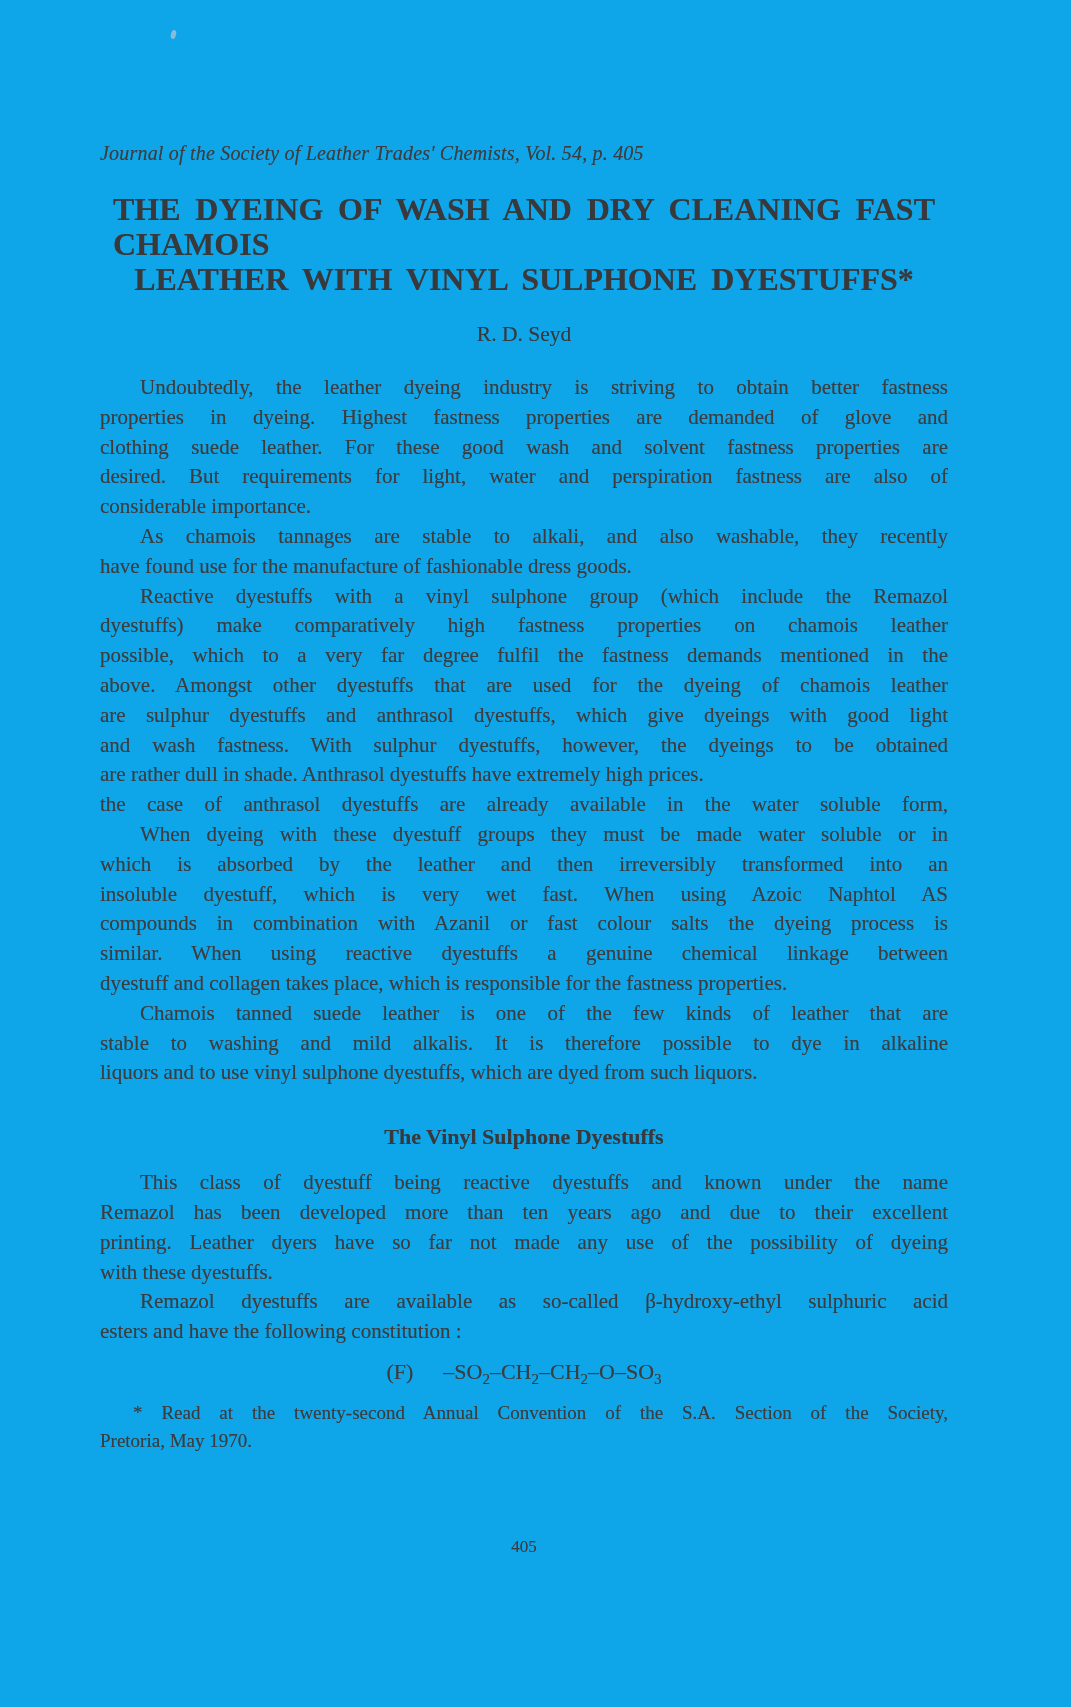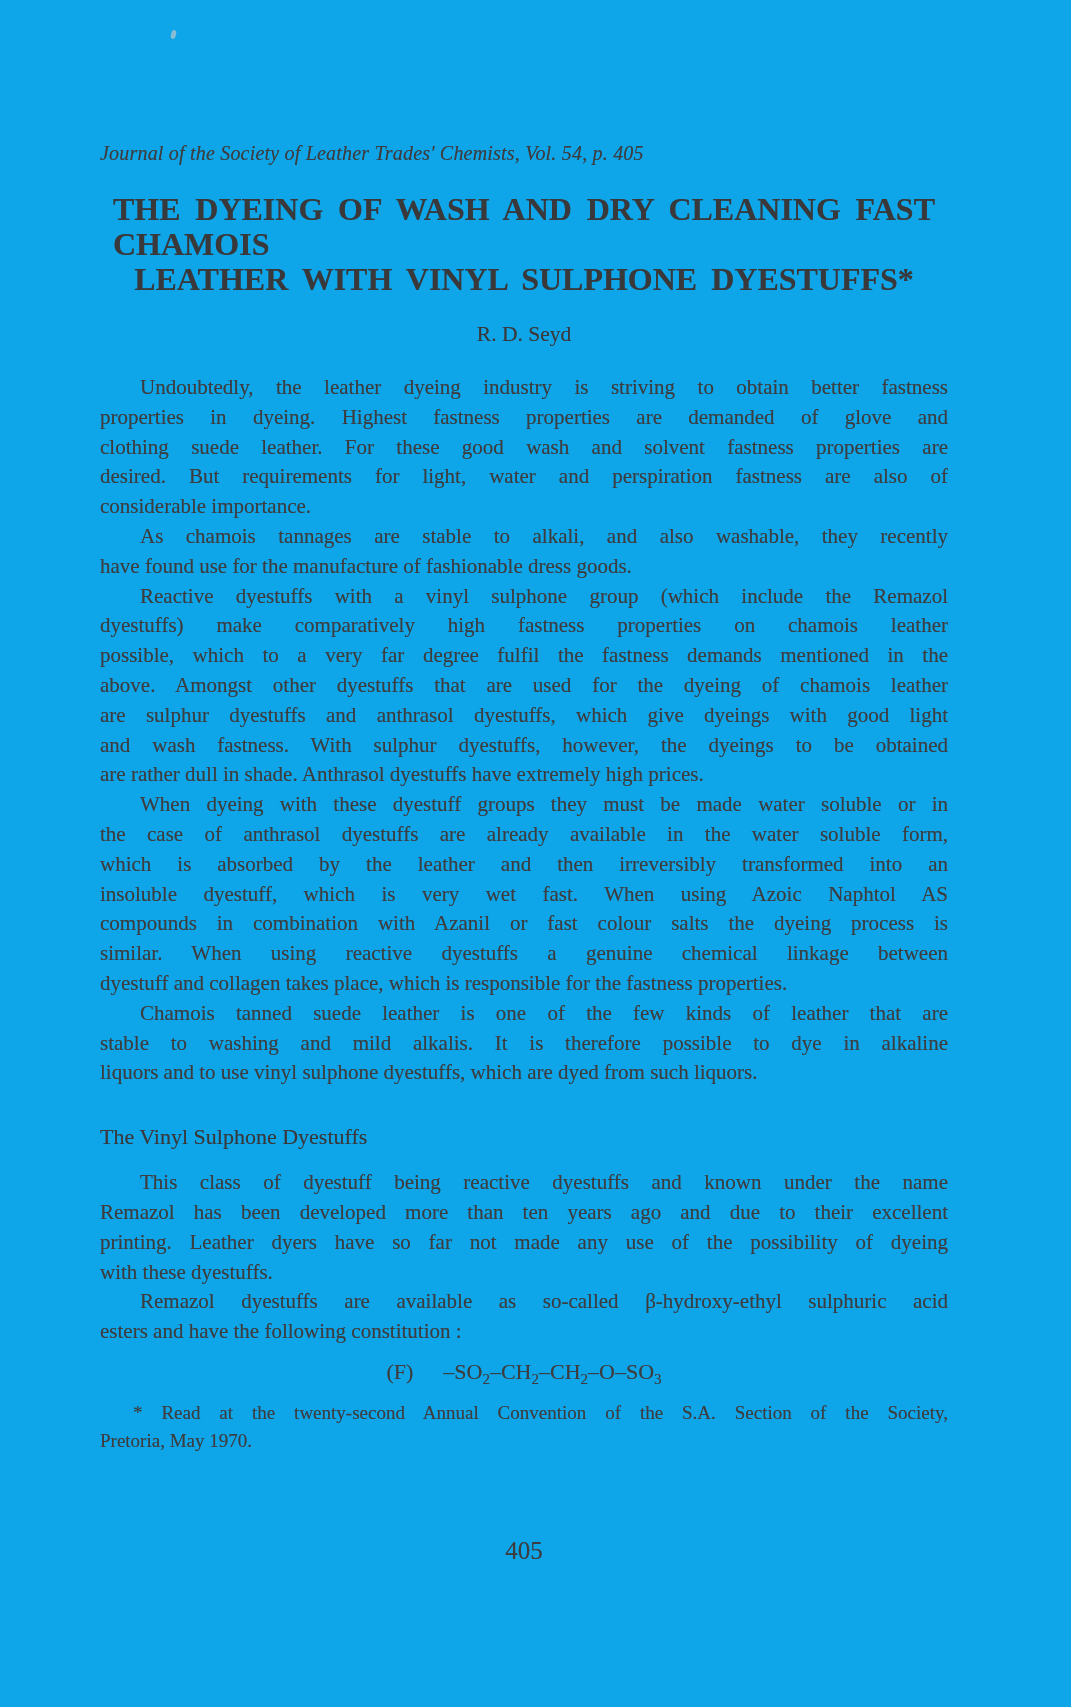--- a/index.html
+++ b/index.html
@@ -14,32 +14,32 @@
   .content { position:absolute; left:100px; top:142px; width:848px; }
   .journal-header { font-style:italic; font-size:20px; letter-spacing:0.2px; line-height:23px; }
   .title { margin-top:27px; font-weight:bold; font-size:32px; line-height:35px; color:#39393b; }
   .title .t1 { text-align:justify; text-align-last:justify; padding:0 13px; }
   .title .t2 { text-align:center; word-spacing:6px; }
   .author { margin-top:25px; text-align:center; font-weight:normal; font-size:21.5px; line-height:25px; color:#39393b; }
   .body { margin-top:26px; font-size:21px; line-height:29.8px; }
   .line { text-align:justify; text-align-last:justify; }
   .line.last { text-align-last:left; }
   .paragraph .line.indent { text-indent:40px; }
-  .heading { font-weight:normal; font-size:22px; line-height:26px;
+  .heading { text-align:center; font-weight:bold; font-size:22px; line-height:26px;
     margin-top:36px; margin-bottom:18px; color:#39393b; }
   .formula { display:flex; justify-content:center; align-items:baseline; gap:30px;
     margin:10px 0 10px; font-size:22px; line-height:30px; }
   .formula sub { font-size:15px; line-height:0; }
   .definition { position:relative; left:-7px; width:calc(100% + 7px); }
   .definition .line { line-height:30px; }
   .definition .line.hang { margin-left:48px; }
   .footnote { font-size:19px; line-height:28.5px; margin-top:12px; }
   .footnote .line.indent { text-indent:33px; }
   .pagenum { position:absolute; top:1537px; left:100px; width:848px;
-    text-align:center; font-size:25px; }
+    text-align:center; font-size:17px; }
 </style>
 </head>
 <body>
 
 <div class="page">
   <div class="speck"></div>
   <div class="content">
     <div class="journal-header">Journal of the Society of Leather Trades' Chemists, Vol. 54, p. 405</div>
     <div class="title">
       <div class="t1">THE DYEING OF WASH AND DRY CLEANING FAST CHAMOIS</div>
@@ -61,22 +61,22 @@
         <div class="block paragraph">
           <div class="line indent">Reactive dyestuffs with a vinyl sulphone group (which include the Remazol</div>
           <div class="line">dyestuffs) make comparatively high fastness properties on chamois leather</div>
           <div class="line">possible, which to a very far degree fulfil the fastness demands mentioned in the</div>
           <div class="line">above. Amongst other dyestuffs that are used for the dyeing of chamois leather</div>
           <div class="line">are sulphur dyestuffs and anthrasol dyestuffs, which give dyeings with good light</div>
           <div class="line">and wash fastness. With sulphur dyestuffs, however, the dyeings to be obtained</div>
           <div class="line last">are rather dull in shade. Anthrasol dyestuffs have extremely high prices.</div>
         </div>
         <div class="block paragraph">
+          <div class="line">the case of anthrasol dyestuffs are already available in the water soluble form,</div>
           <div class="line indent">When dyeing with these dyestuff groups they must be made water soluble or in</div>
-          <div class="line">the case of anthrasol dyestuffs are already available in the water soluble form,</div>
           <div class="line">which is absorbed by the leather and then irreversibly transformed into an</div>
           <div class="line">insoluble dyestuff, which is very wet fast. When using Azoic Naphtol AS</div>
           <div class="line">compounds in combination with Azanil or fast colour salts the dyeing process is</div>
           <div class="line">similar. When using reactive dyestuffs a genuine chemical linkage between</div>
           <div class="line last">dyestuff and collagen takes place, which is responsible for the fastness properties.</div>
         </div>
         <div class="block paragraph">
           <div class="line indent">Chamois tanned suede leather is one of the few kinds of leather that are</div>
           <div class="line">stable to washing and mild alkalis. It is therefore possible to dye in alkaline</div>
           <div class="line last">liquors and to use vinyl sulphone dyestuffs, which are dyed from such liquors.</div>

